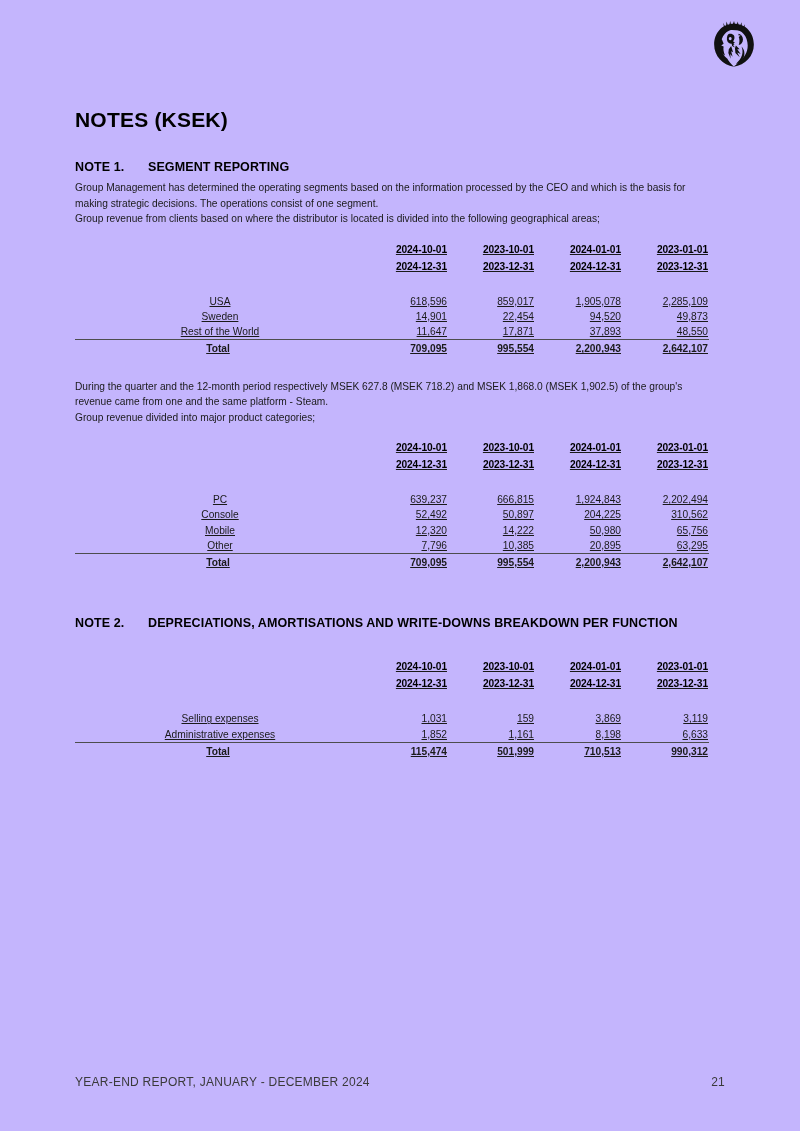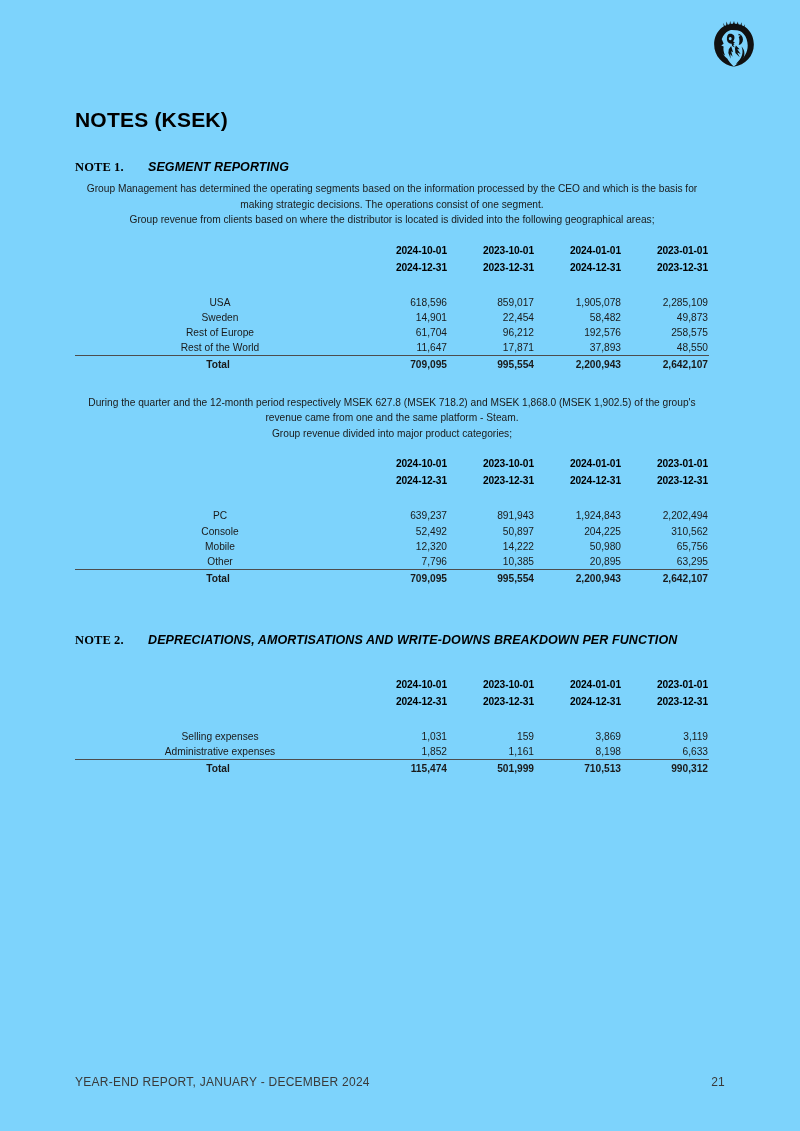--- a/index.html
+++ b/index.html
@@ -8,21 +8,21 @@
     background: #ffffff;
   }
   body {
     font-family: "Liberation Sans", sans-serif;
     color: #1a1a1a;
   }
   .page {
     position: relative;
     width: 800px;
     height: 1131px;
-    background: #7dd3fc;
+    background: #c4b5fd;
     overflow: hidden;
     box-sizing: border-box;
   }
   
   .logo {
     position: absolute;
     top: 20px;
     right: 42px;
     width: 48px;
     height: 52px;
@@ -47,42 +47,42 @@
 
   .note-heading {
     display: flex;
     align-items: baseline;
     font-size: 12.5px;
     font-weight: bold;
     letter-spacing: 0.1px;
     color: #000;
     margin: 0 0 6px 0;
   }
-  .note-heading .note-num { width: 73px; flex: none; font-family: Liberation Serif, serif; }
-  .note-heading .note-title { white-space: nowrap; font-style: italic; }
+  .note-heading .note-num { width: 73px; flex: none; }
+  .note-heading .note-title { white-space: nowrap; }
 
   .para {
     font-size: 10.2px;
     line-height: 15.5px;
     margin: 0 0 0 0;
     color: #1a1a1a;
-    text-align: center;
   }
   .para + .para { }
 
   .spacer-sm { height: 14px; }
   .spacer-md { height: 22px; }
   .spacer-lg { height: 46px; }
 
   
   table.fin {
     width: 634px;
     border-collapse: collapse;
     font-size: 10.2px;
     table-layout: fixed;
+    text-decoration: underline;
   }
   table.fin col.lbl { width: 286px; }
   table.fin col.num { width: 87px; }
   table.fin th, table.fin td {
     padding: 0;
     vertical-align: bottom;
   }
   table.fin th.h, table.fin td.n {
     text-align: right;
     padding-right: 1px;
@@ -192,29 +192,22 @@
           <td class="l">USA</td>
           <td class="n">618,596</td>
           <td class="n">859,017</td>
           <td class="n">1,905,078</td>
           <td class="n">2,285,109</td>
         </tr>
         <tr>
           <td class="l">Sweden</td>
           <td class="n">14,901</td>
           <td class="n">22,454</td>
-          <td class="n">58,482</td>
+          <td class="n">94,520</td>
           <td class="n">49,873</td>
-        </tr>
-        <tr>
-          <td class="l">Rest of Europe</td>
-          <td class="n">61,704</td>
-          <td class="n">96,212</td>
-          <td class="n">192,576</td>
-          <td class="n">258,575</td>
         </tr>
         <tr>
           <td class="l">Rest of the World</td>
           <td class="n">11,647</td>
           <td class="n">17,871</td>
           <td class="n">37,893</td>
           <td class="n">48,550</td>
         </tr>
         <tr class="total">
           <td class="l">Total</td>
@@ -257,21 +250,21 @@
           <th class="h">2023-12-31</th>
         </tr>
         <tr class="hdr-gap">
             <td colspan="5"></td>
           </tr>
       </thead>
       <tbody>
         <tr>
           <td class="l">PC</td>
           <td class="n">639,237</td>
-          <td class="n">891,943</td>
+          <td class="n">666,815</td>
           <td class="n">1,924,843</td>
           <td class="n">2,202,494</td>
         </tr>
         <tr>
           <td class="l">Console</td>
           <td class="n">52,492</td>
           <td class="n">50,897</td>
           <td class="n">204,225</td>
           <td class="n">310,562</td>
         </tr>

